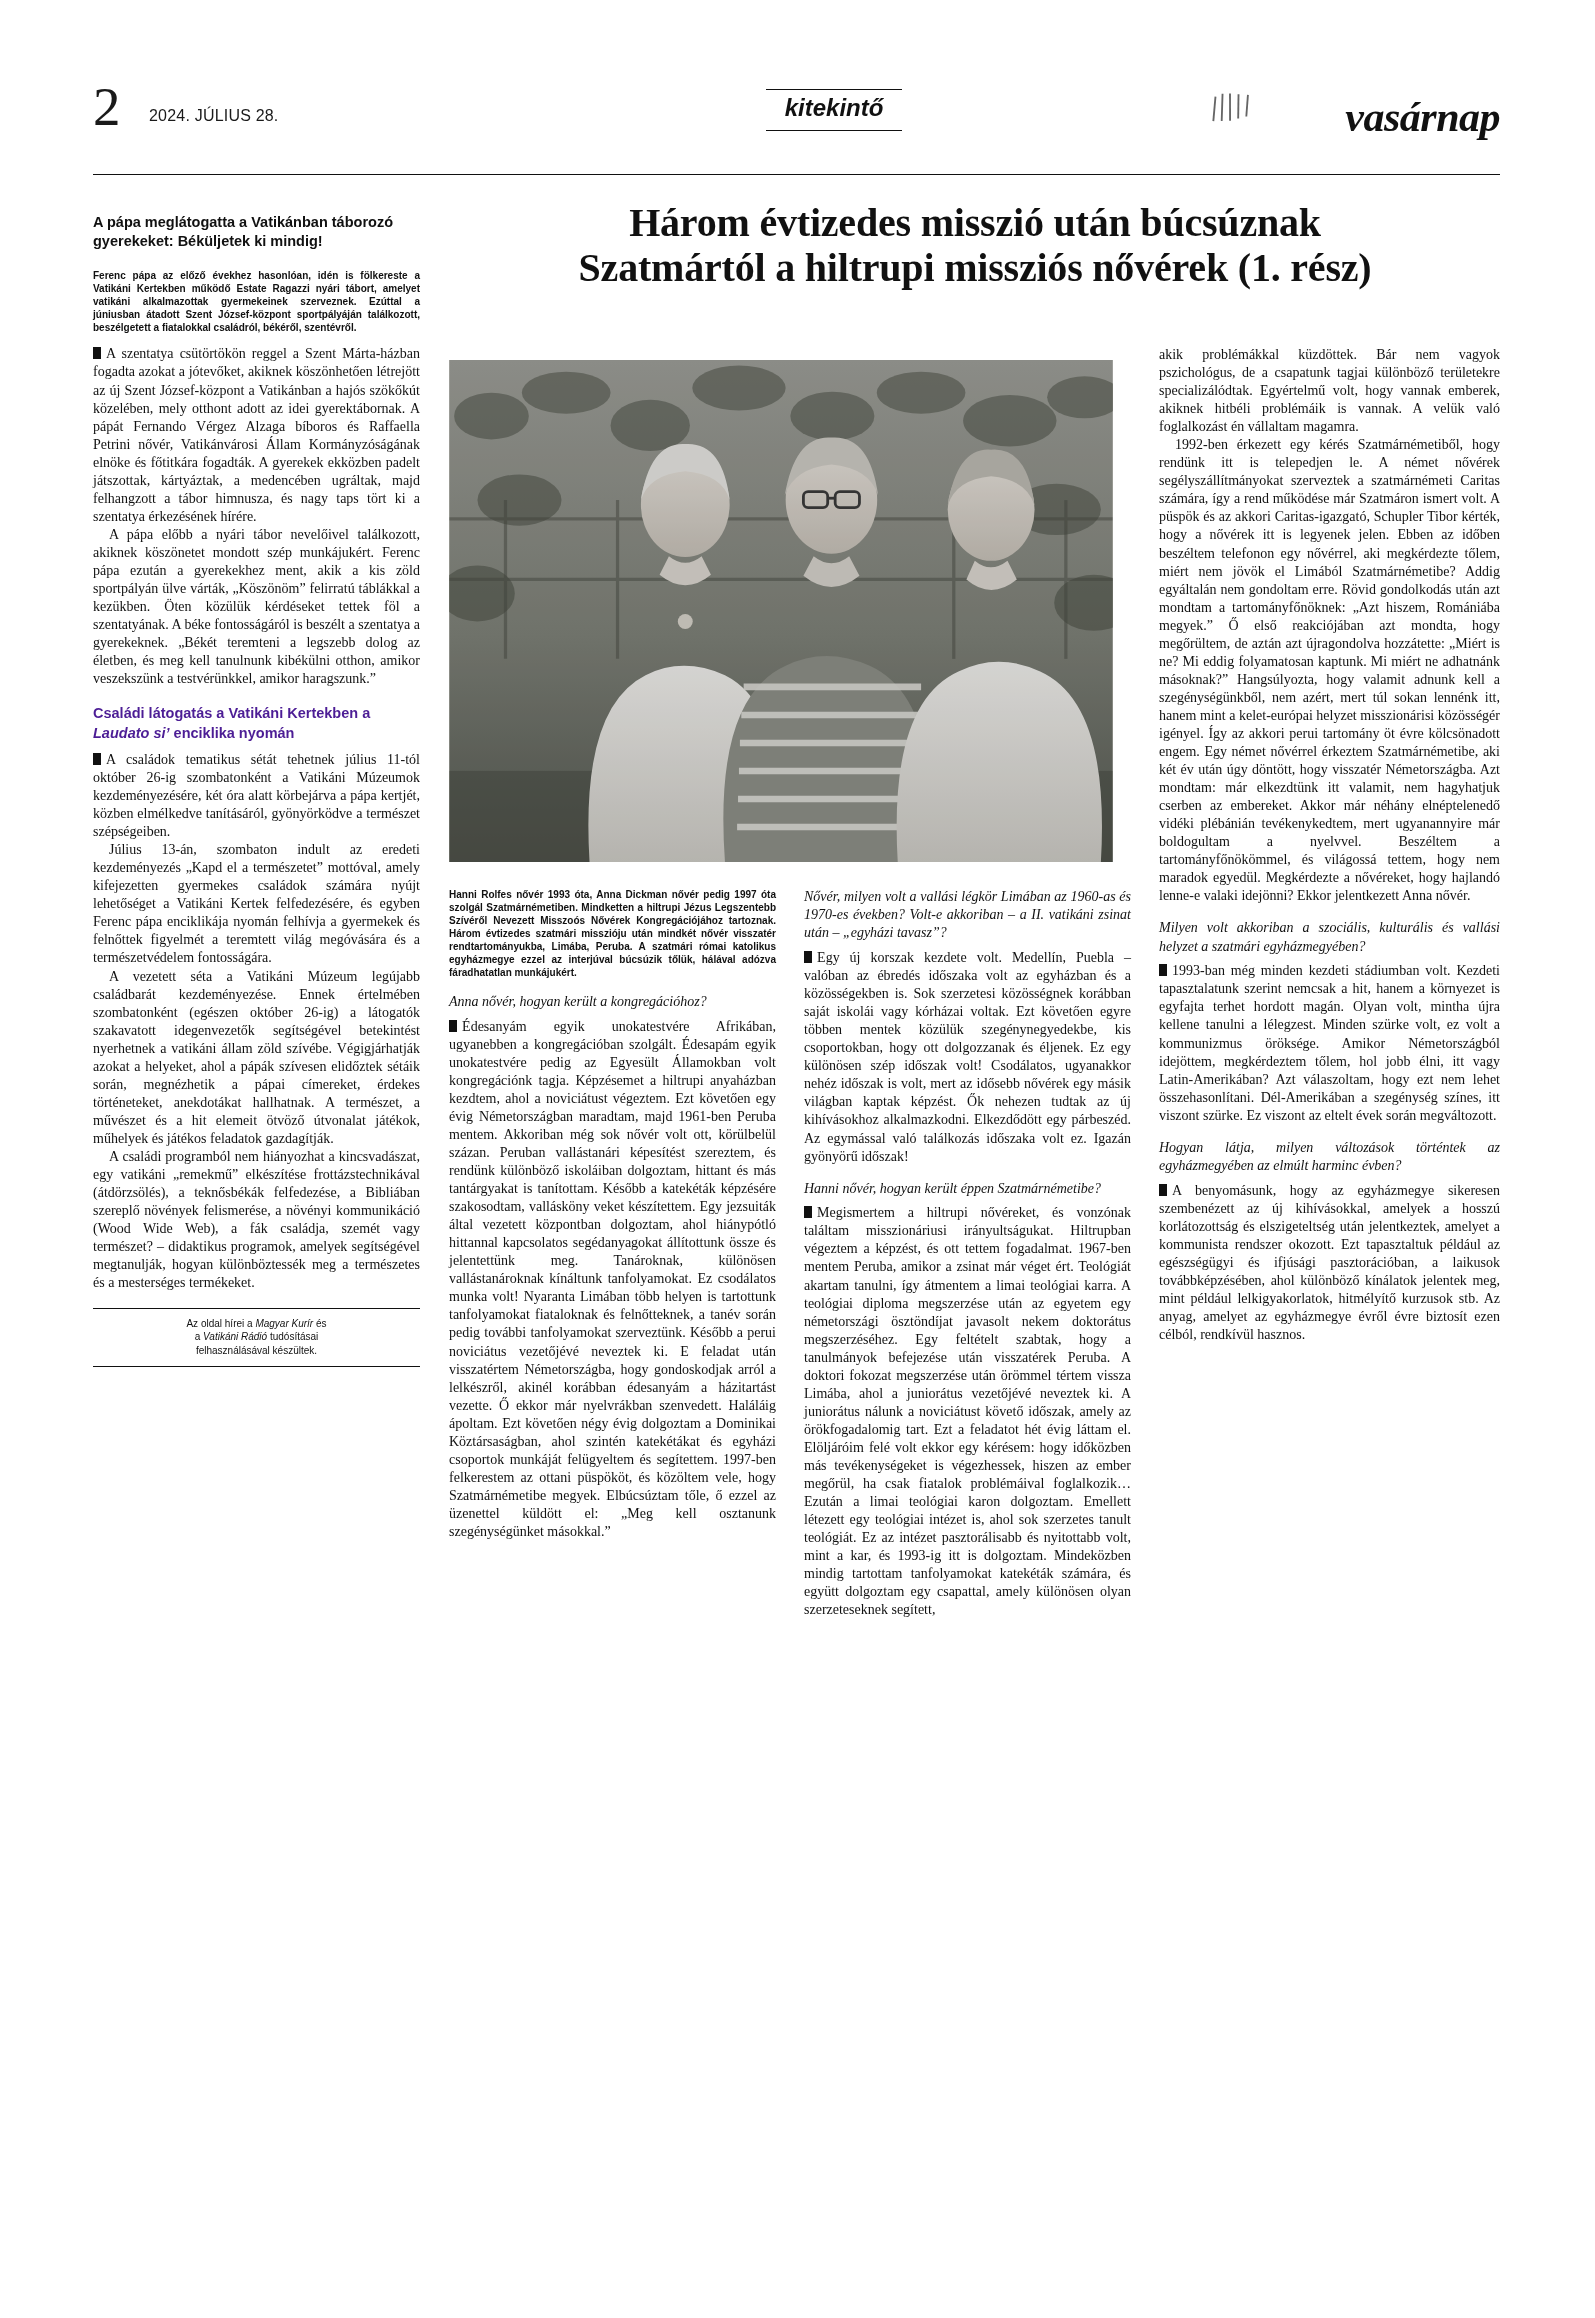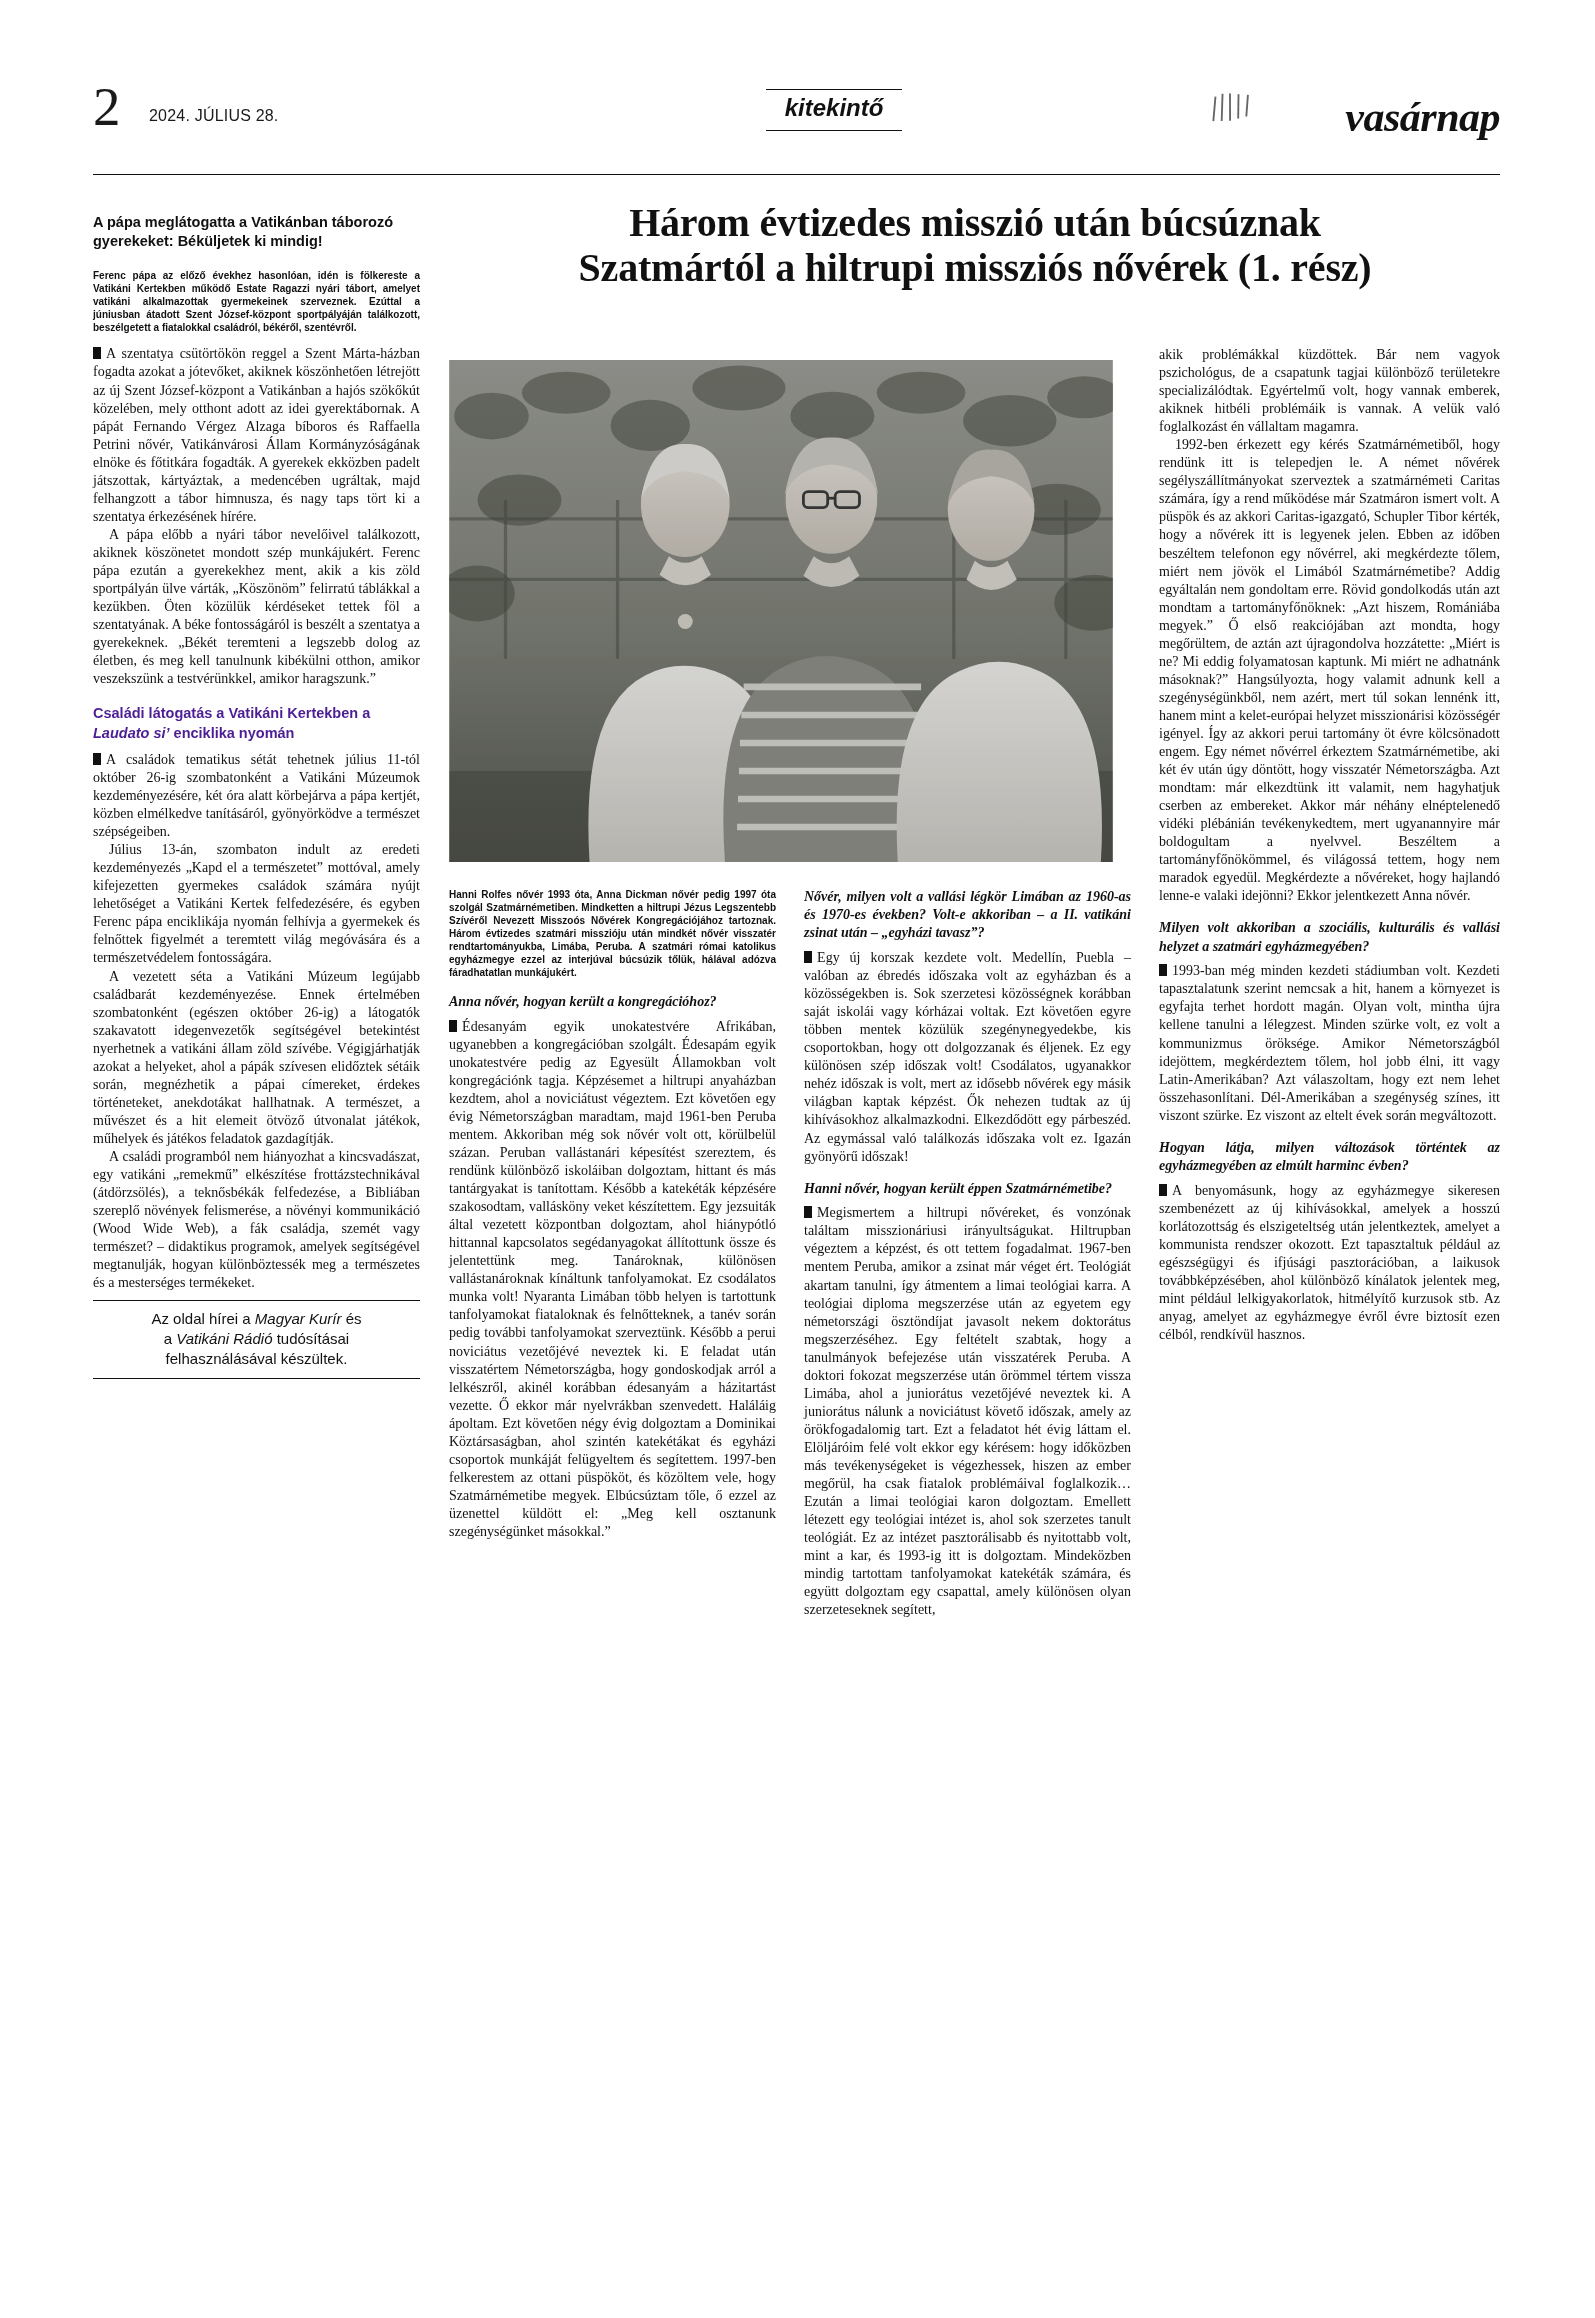--- a/index.html
+++ b/index.html
@@ -154,27 +154,27 @@
   .sq::before {
     content: "";
     display: inline-block;
     width: 7.5px;
     height: 12px;
     background: #111;
     margin-right: 5.6px;
     vertical-align: -0.9px;
   }
   .credit-box {
-    margin-top: 8px;
+    margin-top: 16px;
     border-top: 0.9px solid #111;
     border-bottom: 0.9px solid #111;
     padding: 7.5px 4.7px 8.4px 4.7px;
     text-align: center;
     font-family: "Liberation Sans", sans-serif;
-    font-size: 15px;
+    font-size: 10px;
     line-height: 1.35;
     color: #111;
   }
   .credit-box em { font-style: italic; }
 
   
   .photo {
     position: absolute;
     left: 449px;
     top: 360px;
@@ -189,21 +189,21 @@
   .col {
     position: absolute;
     width: 327px;
   }
   .col2 { left: 449px; top: 888px; }
   .col3 { left: 804px; top: 888px; }
   .col4 { left: 1159px; top: 346px; width: 341px; }
 
   .q {
     font-family: "Liberation Serif", serif;
-    font-weight: 700;
+    font-weight: 400;
     font-style: italic;
     font-size: 14px;
     line-height: 1.3;
     text-align: justify;
     margin: 14px 0 6.5px 0;
     color: #111;
   }
   .q.firstq { margin-top: 0; }
   .spacer-s { height: 11.2px; }
 </style>

